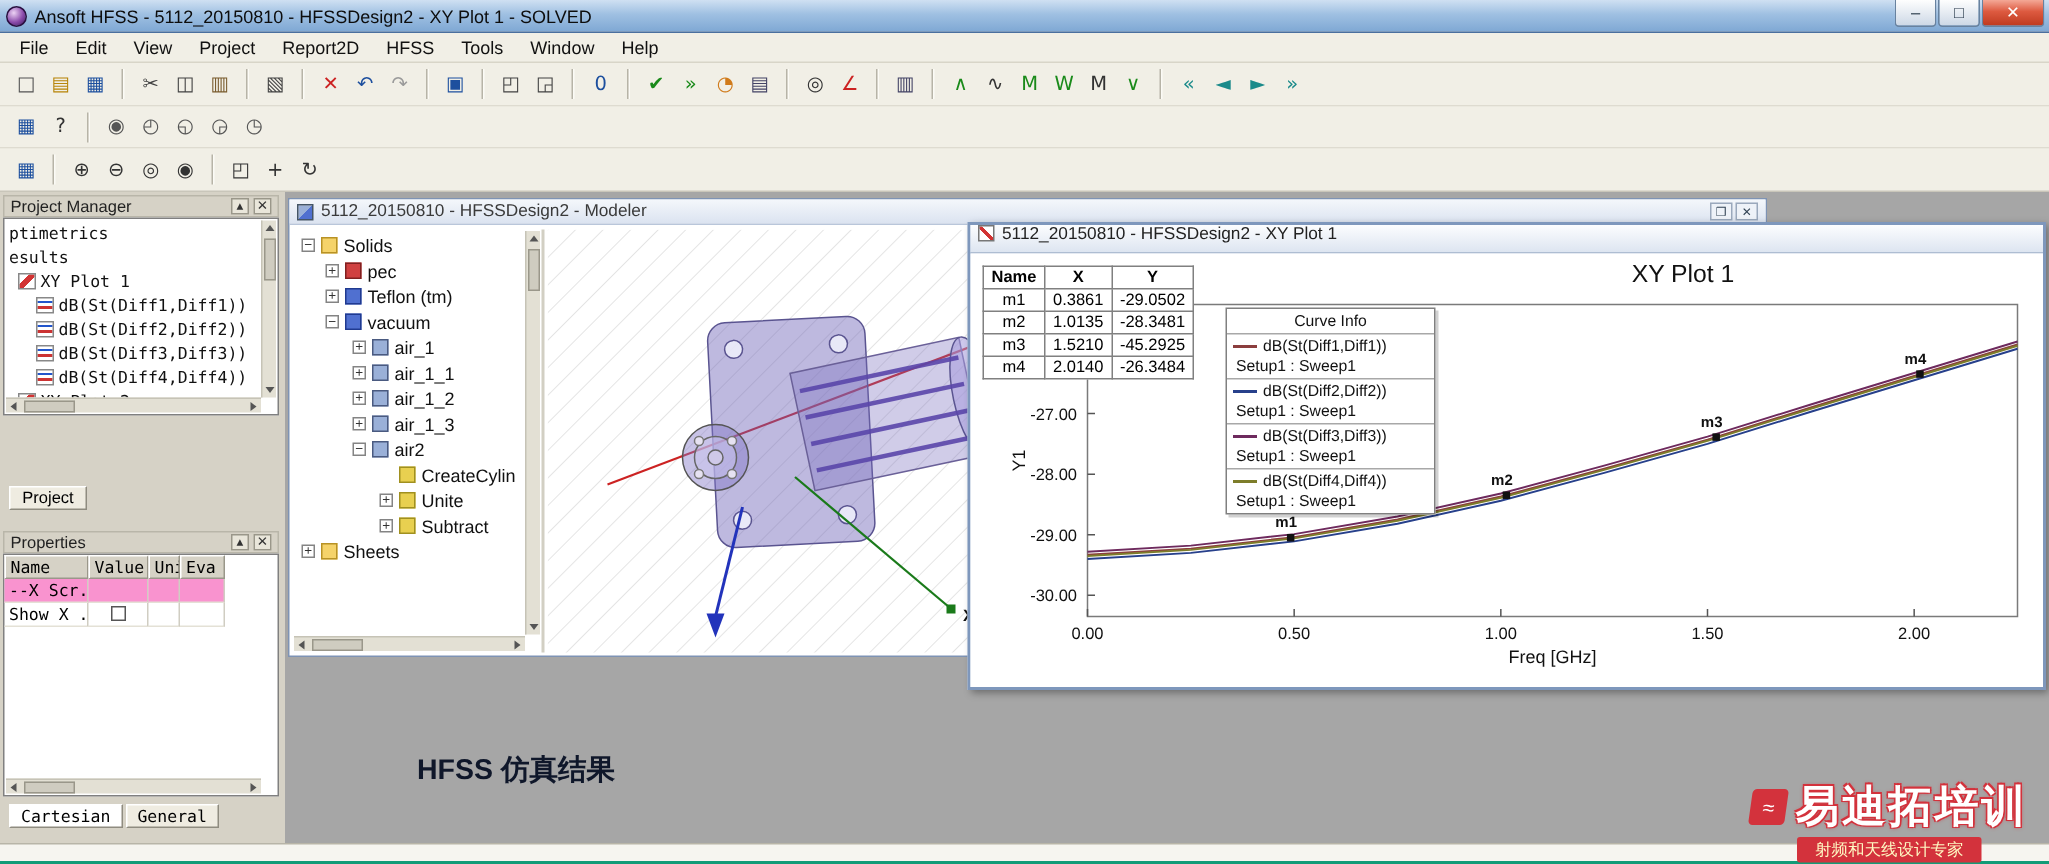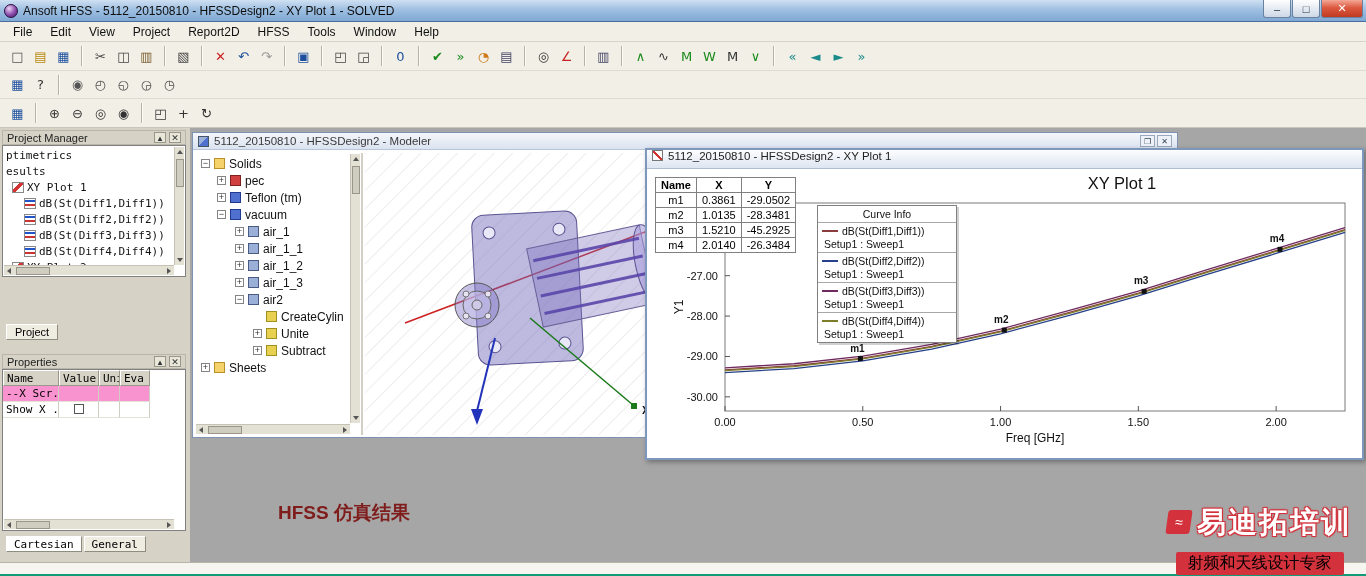--- a/index.html
+++ b/index.html
@@ -113,31 +113,31 @@
   #legend-box { position:absolute; left:170px; top:36px; width:140px; background:#fff; border:1px solid #808080;
     box-shadow:2px 2px 0 rgba(0,0,0,.18); z-index:4; font-size:10.5px; color:#111; }
   #legend-title { text-align:center; padding:2px 0; }
   .leg-entry { border-top:1px solid #a8a8a8; padding:2px 4px; }
   .leg-l1 { display:flex; align-items:center; }
   .leg-sample { width:16px; border-top:2px solid #000; margin-right:4px; flex:0 0 auto; }
   .leg-sub { padding-left:2px; margin-top:1px; }
   #chart-svg { position:absolute; left:22px; top:24px; z-index:1; }
 
   
-  #caption { position:absolute; left:88px; top:372px; font-size:19px; font-weight:bold; color:#7f1d1d; z-index:5;
+  #caption { position:absolute; left:88px; top:372px; font-size:19px; font-weight:bold; color:#0f172a; z-index:5;
     font-family:"Liberation Sans","DejaVu Sans",sans-serif; }
   #statusbar { position:absolute; left:0; top:562px; width:1366px; height:12px; background:#f6f5f0; border-top:1px solid #b8b5a8; }
   #bottomline { position:absolute; left:0; top:574px; width:1366px; height:2px; background:#129b77; }
   #watermark { position:absolute; right:14px; bottom:1px; text-align:center; z-index:50; }
   .wm-row { display:flex; align-items:center; justify-content:flex-end; }
   .wm-logo { width:24px; height:24px; background:#d3323c; color:#fff; font-size:14px; border-radius:3px;
     display:flex; align-items:center; justify-content:center; margin-right:6px; transform:skewX(-8deg); }
   .wm1 { font-size:29px; font-weight:bold; color:#fff; letter-spacing:2px; line-height:1.05;
     text-shadow:-1px -1px 0 #d3323c,1px -1px 0 #d3323c,-1px 1px 0 #d3323c,1px 1px 0 #d3323c,0 0 3px #d3323c; }
-  .wm2 { display:inline-block; background:#d3323c; color:#000000; font-size:16px; padding:1px 12px; border-radius:2px; margin-top:15px; }
+  .wm2 { display:inline-block; background:#d3323c; color:#fef9c3; font-size:11px; padding:1px 12px; border-radius:2px; margin-top:5px; }
 </style>
 </head>
 <body>
 
 <div id="app">
 
   <div id="titlebar">
     <span id="app-logo"></span>
     <span id="win-title">Ansoft HFSS - 5112_20150810 - HFSSDesign2 - XY Plot 1 - SOLVED</span>
     <div id="win-btns">

